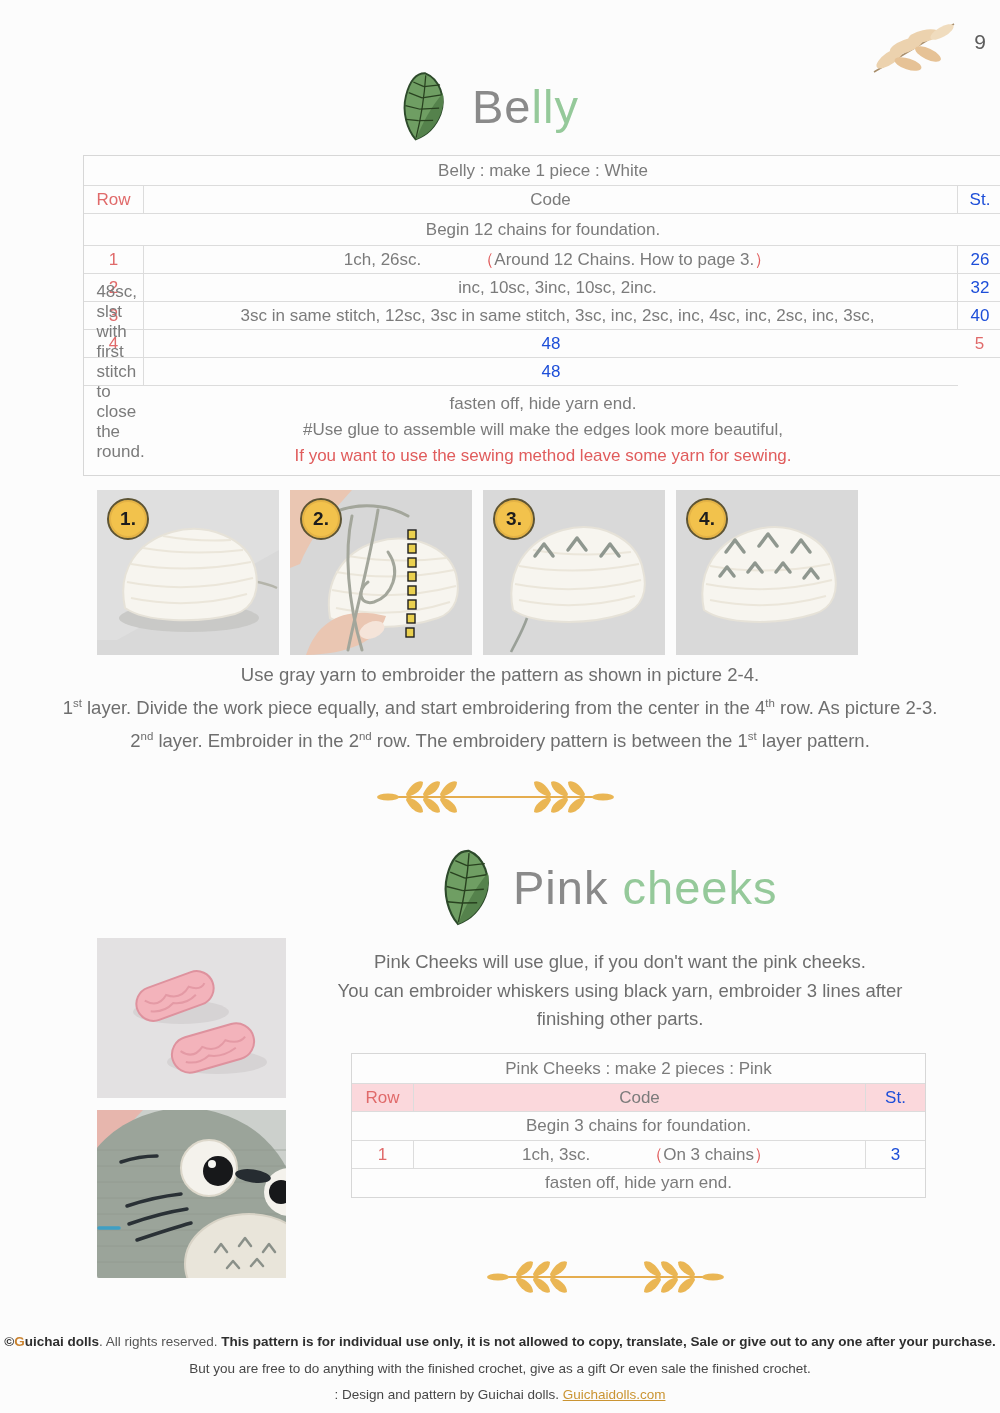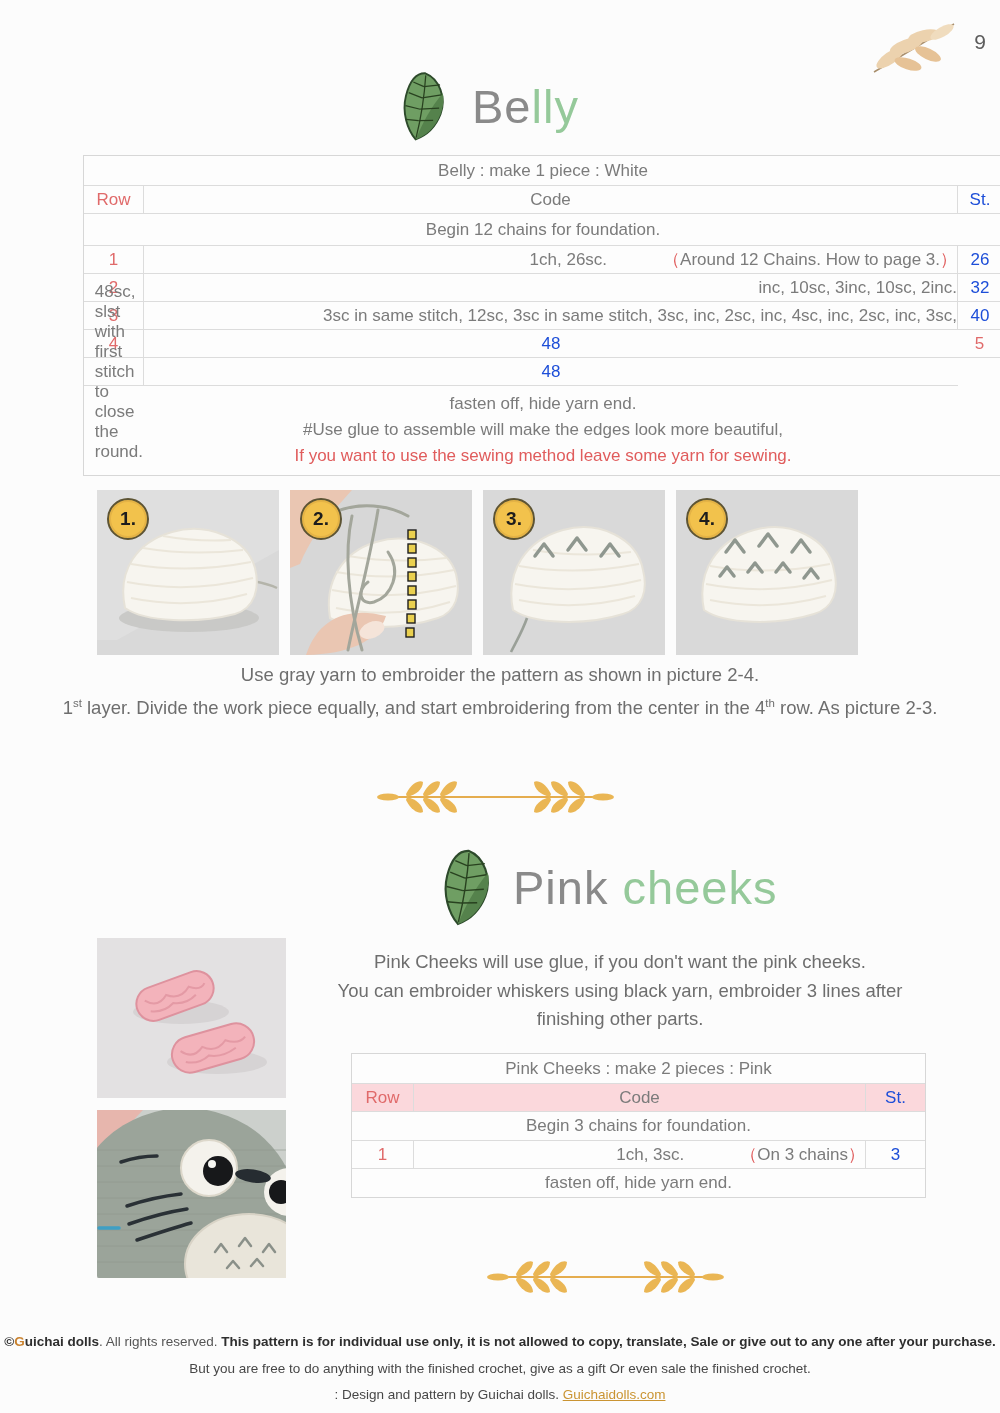--- a/index.html
+++ b/index.html
@@ -22,21 +22,21 @@
   .tbl{position:absolute;display:grid;background:#fdfdfd;border:1px solid #d7d7d7;
        font-size:17px;color:#7b7b7b;}
   .belly-tbl{top:155px;left:38px;width:920px;grid-template-columns:60px 1fr 44px;margin-left:45px;}
   .pink-tbl{top:1053px;left:320px;width:575px;grid-template-columns:62px 1fr 59px;margin-left:31px;}
   .cell{display:flex;align-items:center;justify-content:center;border-bottom:1px solid #dcdcdc;}
   .span-all{grid-column:1/-1;}
   .h30{height:30px;} .h28{height:28px;} .h32{height:32px;} .h29{height:29px;}
   .vline{border-right:1px solid #dcdcdc;}
   .red-t{color:#e06a6a;}
   .dim-t{color:#1d4ed8;}
-  .code-cell{justify-content:flex-end;padding-left:14px;}
+  .code-cell{justify-content:center;padding-left:14px;}
   .note-gap{margin-left:56px;}
   .paren{color:#e05c5c;}
   .tfoot{flex-direction:column;justify-content:center;border-bottom:none;padding:5px 0 6px 0;line-height:26px;}
   .red{color:#e05c5c;}
   .pink-bg{background:#fbd8dc;}
 
   
   .photos{position:absolute;top:490px;left:97px;display:flex;gap:11px;}
   .photo{position:relative;width:182px;height:165px;}
   .photo svg{display:block;}
@@ -237,20 +237,21 @@
           <path d="M128,88 L135,79 L142,88"></path>
         </g>
       </svg>
       <div class="badge">4.</div>
     </div>
   </div>
 
   <div class="instructions">
     <div>Use gray yarn to embroider the pattern as shown in picture 2-4.</div>
     <div><span>1</span><sup>st</sup><span> layer. Divide the work piece equally, and start embroidering from the center in the 4</span><sup>th</sup><span> row. As picture 2-3.</span></div>
+    <div><span>2</span><sup>nd</sup><span> layer. Embroider in the 2</span><sup>nd</sup><span> row. The embroidery pattern is between the 1</span><sup>st</sup><span> layer pattern.</span></div>
   </div>
 
   <svg class="divider div1" width="255" height="34" viewBox="0 0 255 34">
     <line x1="14" y1="17" x2="241" y2="17" stroke="#e5ad4e" stroke-width="2"></line>
     <g fill="#eab654">
       <ellipse cx="20" cy="17" rx="11" ry="3.6"></ellipse>
       <g>
         <path d="M38,14 C44,2 52,0 55,2 C55,9 48,15 39,17 Z"></path>
         <path d="M38,20 C44,32 52,34 55,32 C55,25 48,19 39,17 Z"></path>
       </g>

